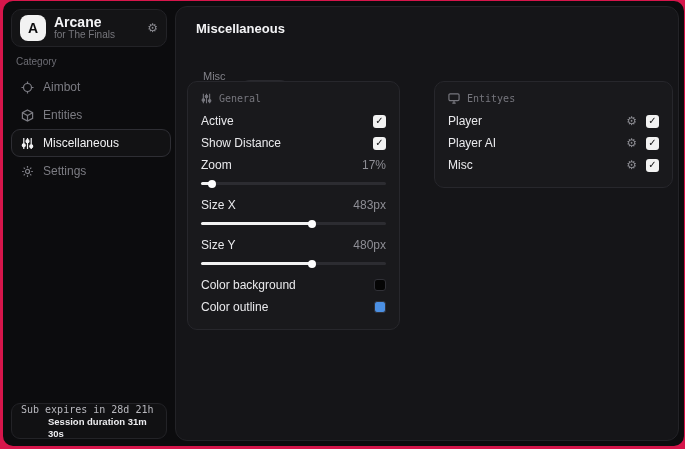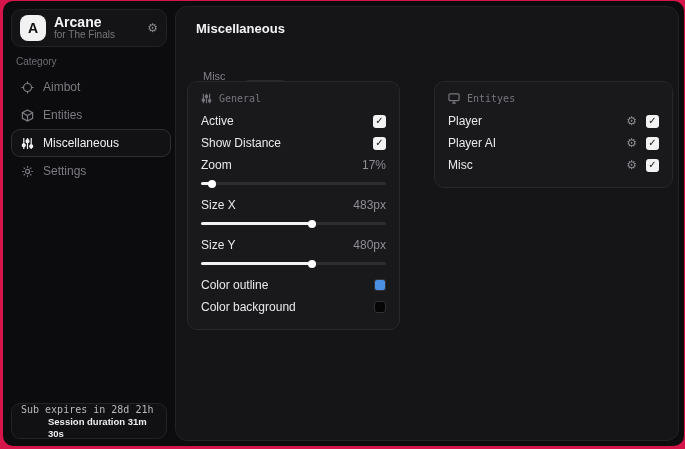--- a/index.html
+++ b/index.html
@@ -255,27 +255,27 @@
         <span class="row-label">Size Y</span>
         <span class="row-value">480px</span>
       </div>
       <div class="slider">
         <div class="slider-fill" style="width: 60%;">
           <div class="slider-thumb"></div>
         </div>
       </div>
 
       <div class="row">
+        <span class="row-label">Color background</span>
+        <span class="swatch" style="background-color: rgb(5, 5, 5);"></span>
+      </div>
+
+      <div class="row">
         <span class="row-label">Color outline</span>
         <span class="swatch" style="background-color: rgb(75, 143, 226);"></span>
-      </div>
-
-      <div class="row">
-        <span class="row-label">Color background</span>
-        <span class="swatch" style="background-color: rgb(5, 5, 5);"></span>
       </div>
     </div>
 
     <div class="card card-entities">
       <div class="card-header">
         <span>
           <svg width="12" height="11" viewBox="0 0 14 13" fill="none" stroke="currentColor" stroke-width="1.4">
             <rect x="1" y="1" width="12" height="8" rx="1.5"></rect>
               <line x1="5" y1="12" x2="9" y2="12"></line>
               <line x1="7" y1="9" x2="7" y2="12"></line>

